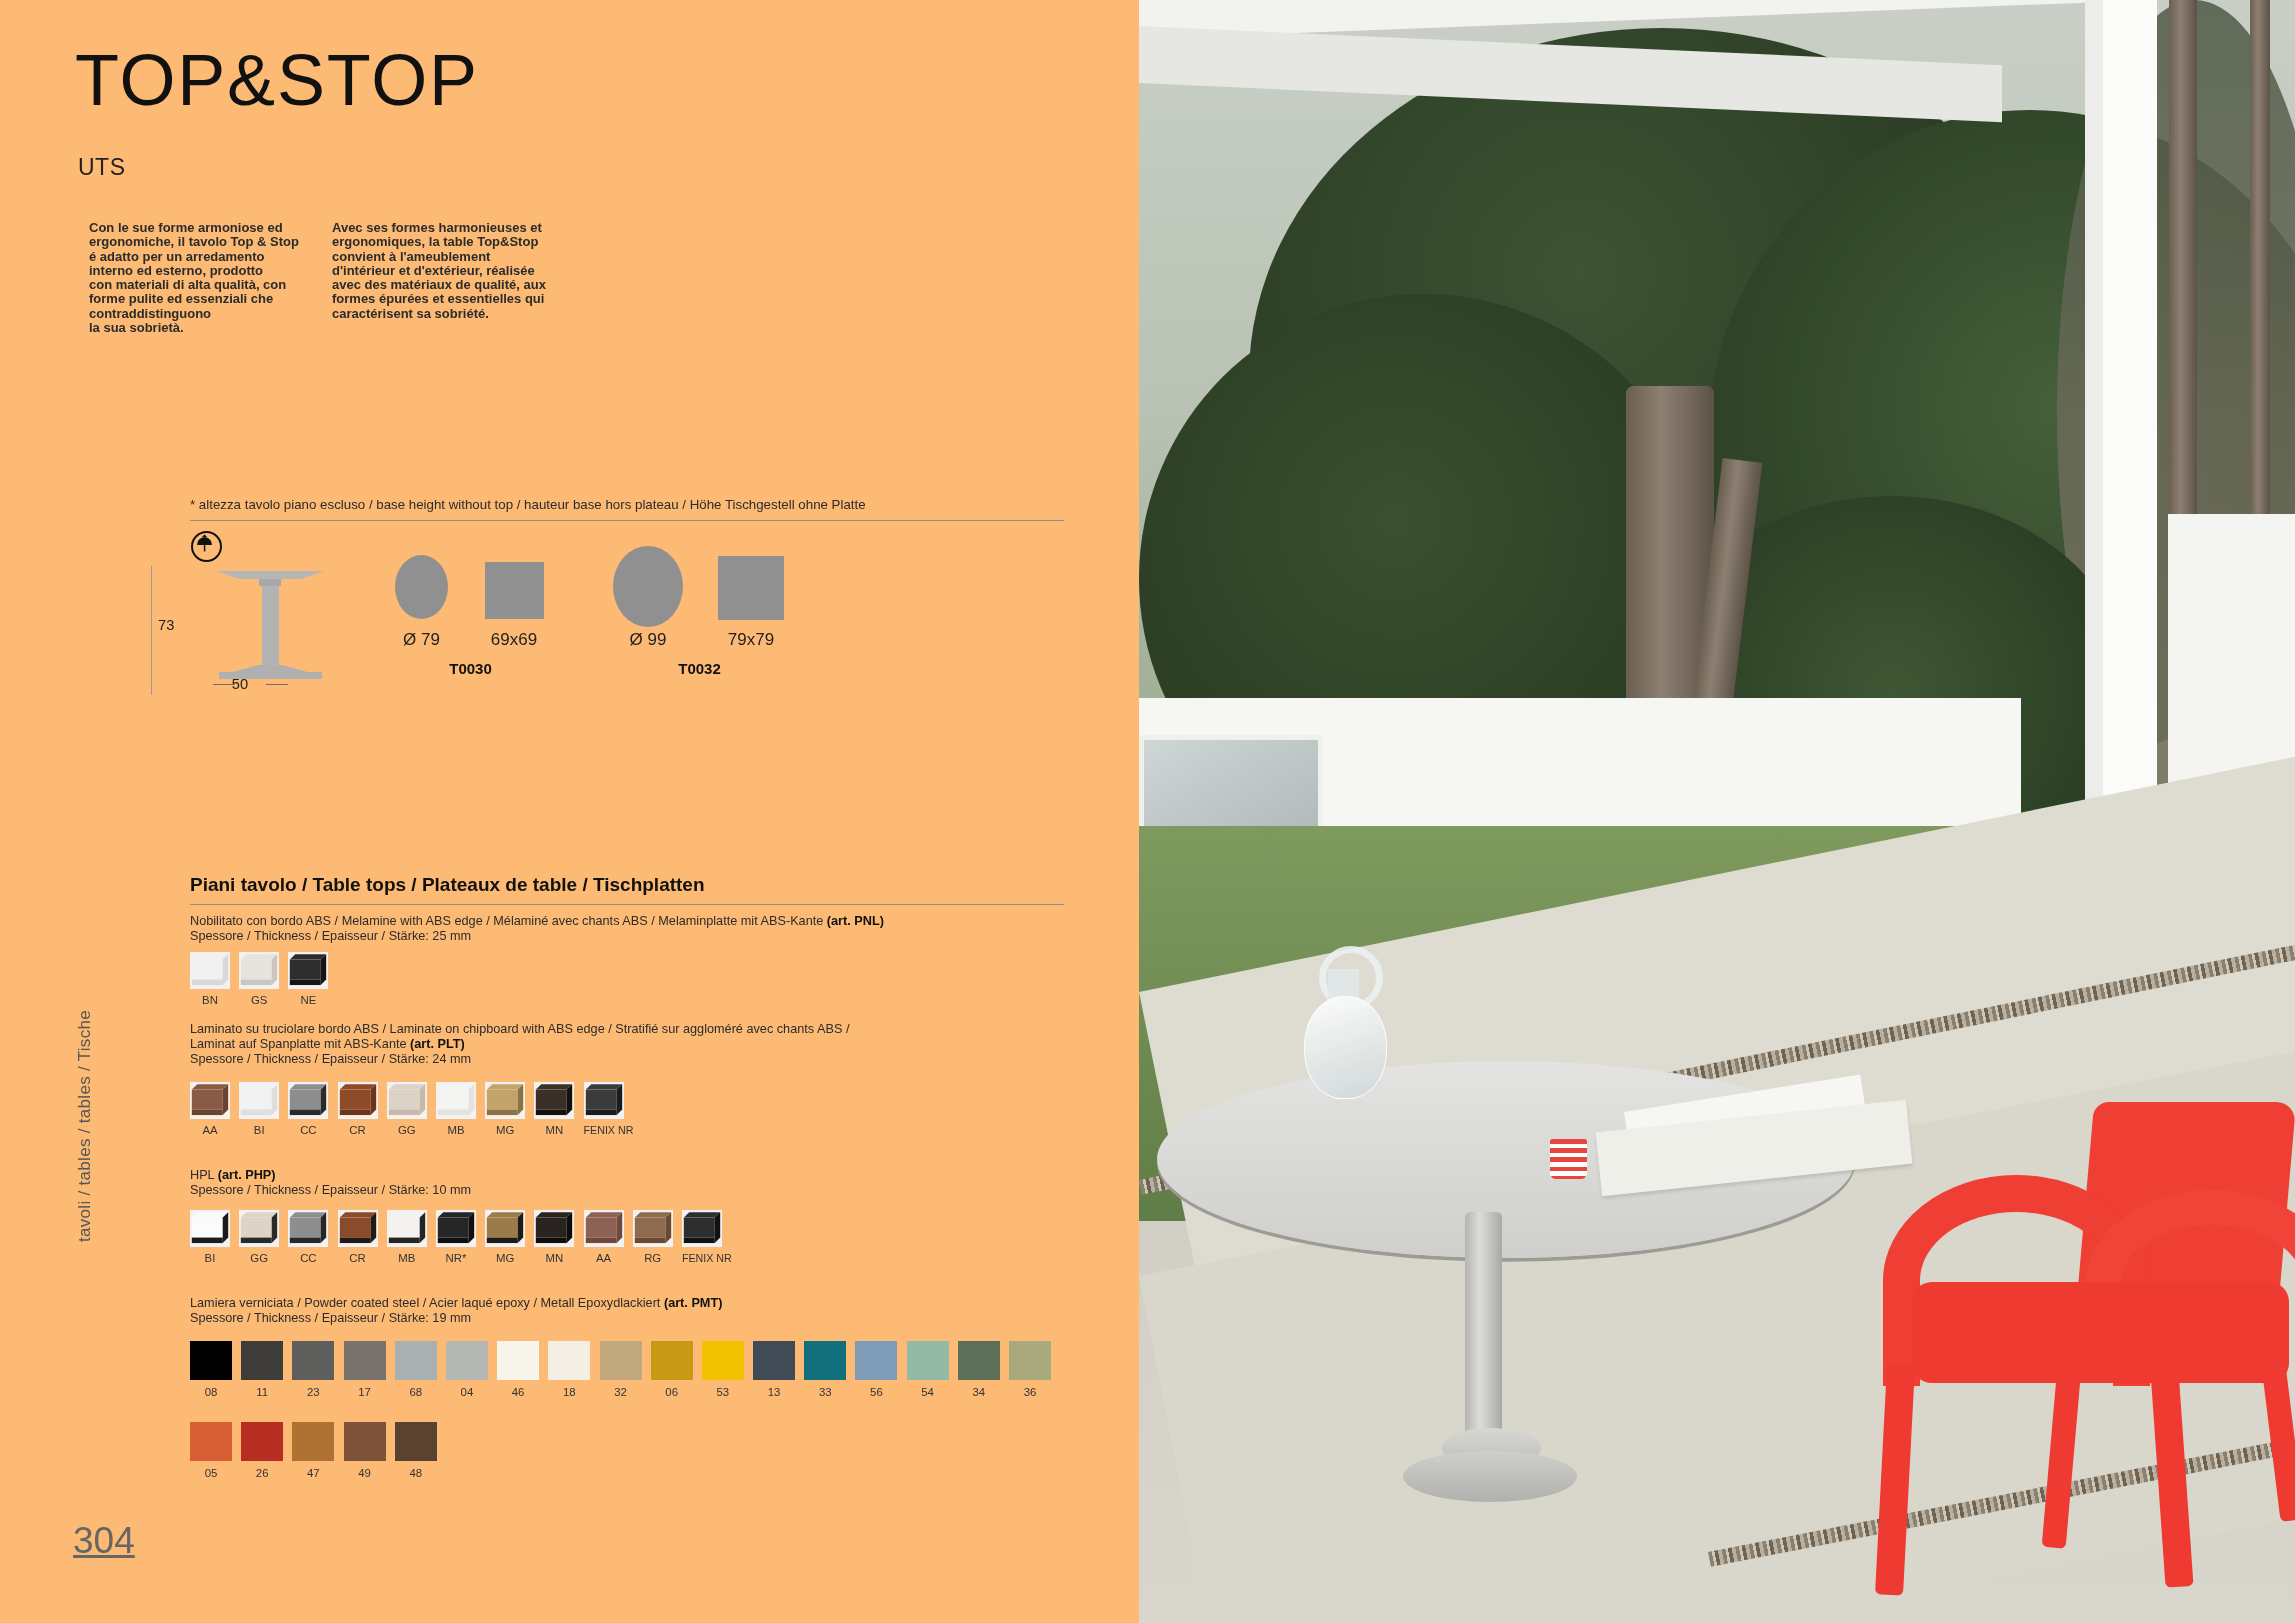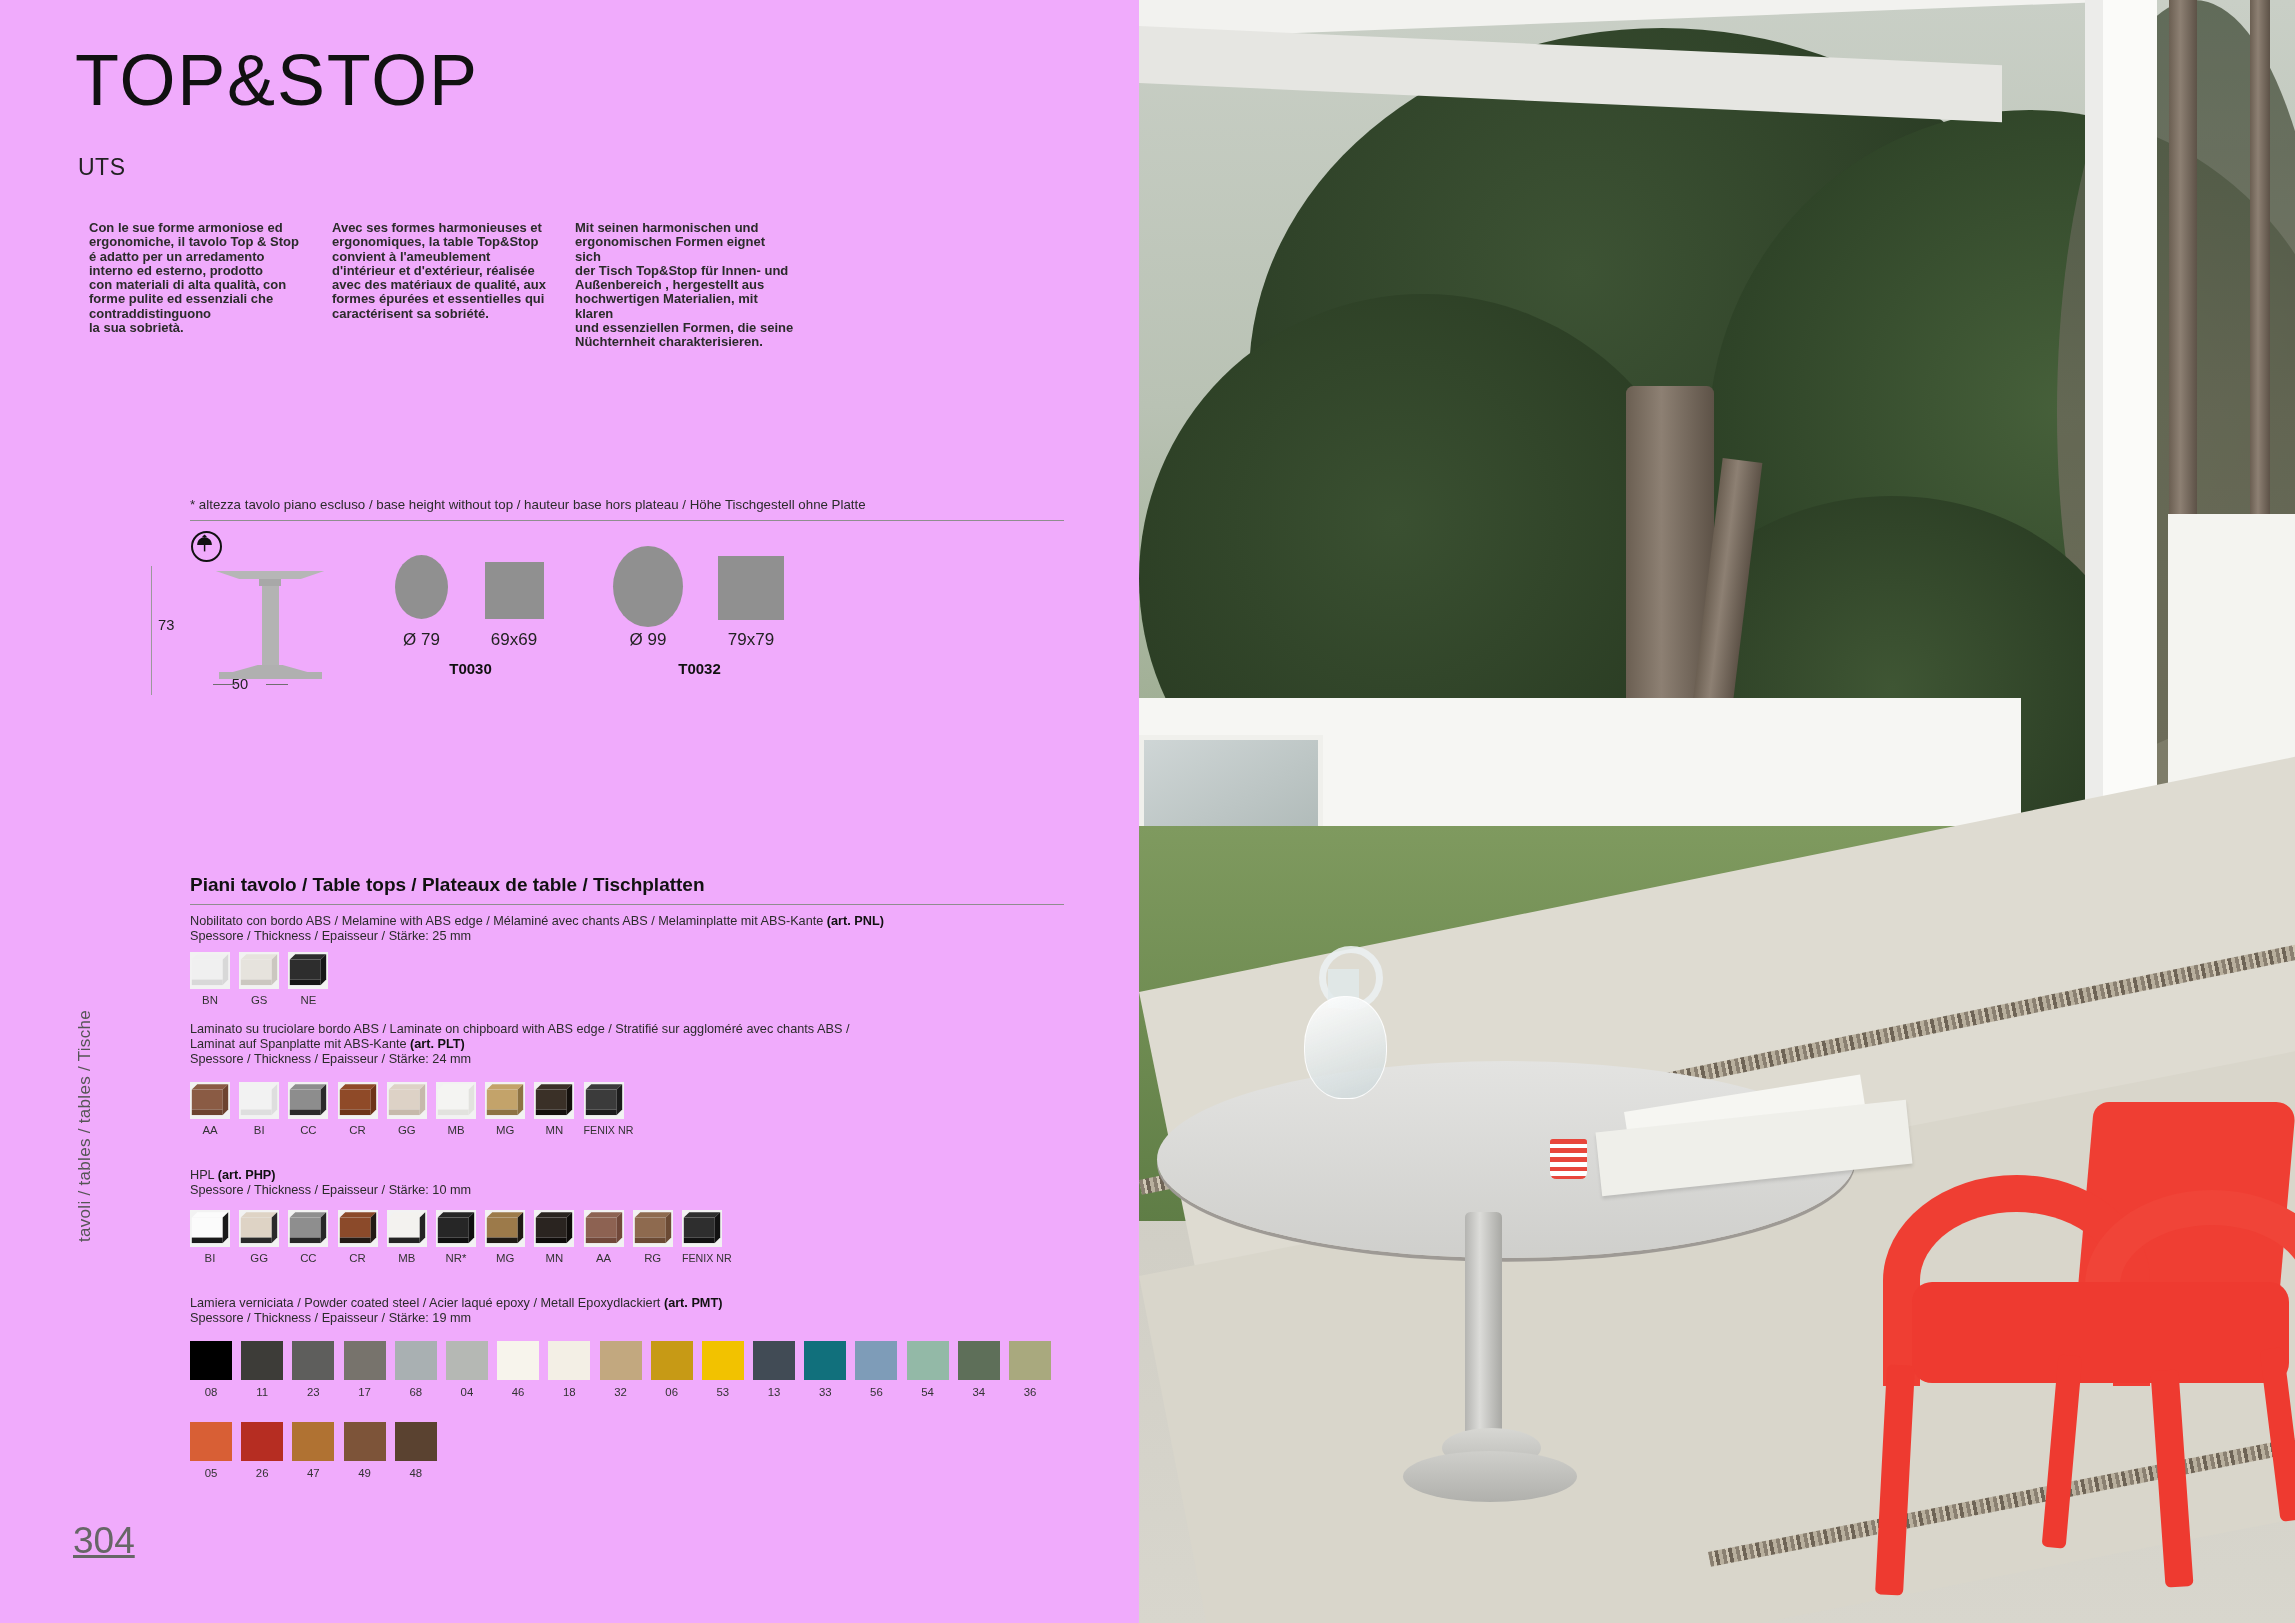--- a/index.html
+++ b/index.html
@@ -4,21 +4,21 @@
 <style>
   html,body{margin:0;padding:0;}
   body{
     width:2296px;height:1624px;overflow:hidden;background:#ffffff;
     font-family:"Liberation Sans","DejaVu Sans",sans-serif;
     color:#222;
   }
   .page{position:relative;width:2296px;height:1624px;}
 
   
-  .left{position:absolute;left:0;top:0;width:1139px;height:1624px;background:#f0abfc;}
+  .left{position:absolute;left:0;top:0;width:1139px;height:1624px;background:#fdba74;}
 
   .title{
     position:absolute;left:75px;top:44px;
     font-size:72px;letter-spacing:1.8px;font-weight:300;color:#111;
     font-family:"Liberation Sans","DejaVu Sans",sans-serif;
     line-height:1;
   }
   .subtitle{
     position:absolute;left:78px;top:154px;
     font-size:23px;font-weight:300;color:#222;letter-spacing:0.5px;
@@ -179,29 +179,20 @@
       </div>
       <div class="desc-col">
         <p>Avec ses formes harmonieuses et
 ergonomiques, la table Top&amp;Stop
 convient à l'ameublement
 d'intérieur et d'extérieur, réalisée
 avec des matériaux de qualité, aux
 formes épurées et essentielles qui
 caractérisent sa sobriété.</p>
       </div>
-      <div class="desc-col">
-        <p>Mit seinen harmonischen und
-ergonomischen Formen eignet sich
-der Tisch Top&amp;Stop für Innen- und
-Außenbereich , hergestellt aus
-hochwertigen Materialien, mit klaren
-und essenziellen Formen, die seine
-Nüchternheit charakterisieren.</p>
-      </div>
     </div>
 
     <div class="tech-note">* altezza tavolo piano escluso / base height without top / hauteur base hors plateau / Höhe Tischgestell ohne Platte</div>
     <div class="rule-top"></div>
 
     <div class="umbrella">
       <svg width="23" height="23" viewBox="0 0 25 25" style="display:block">
         <path d="M4.5 13 C4.5 7.5 8.5 4.5 12.5 4.5 C16.5 4.5 20.5 7.5 20.5 13 Z" fill="#111"></path>
         <rect x="11.8" y="9" width="1.6" height="11" fill="#111"></rect>
         <path d="M12.6 5 L12.6 2.5" stroke="#111" stroke-width="1.6" fill="none"></path>

